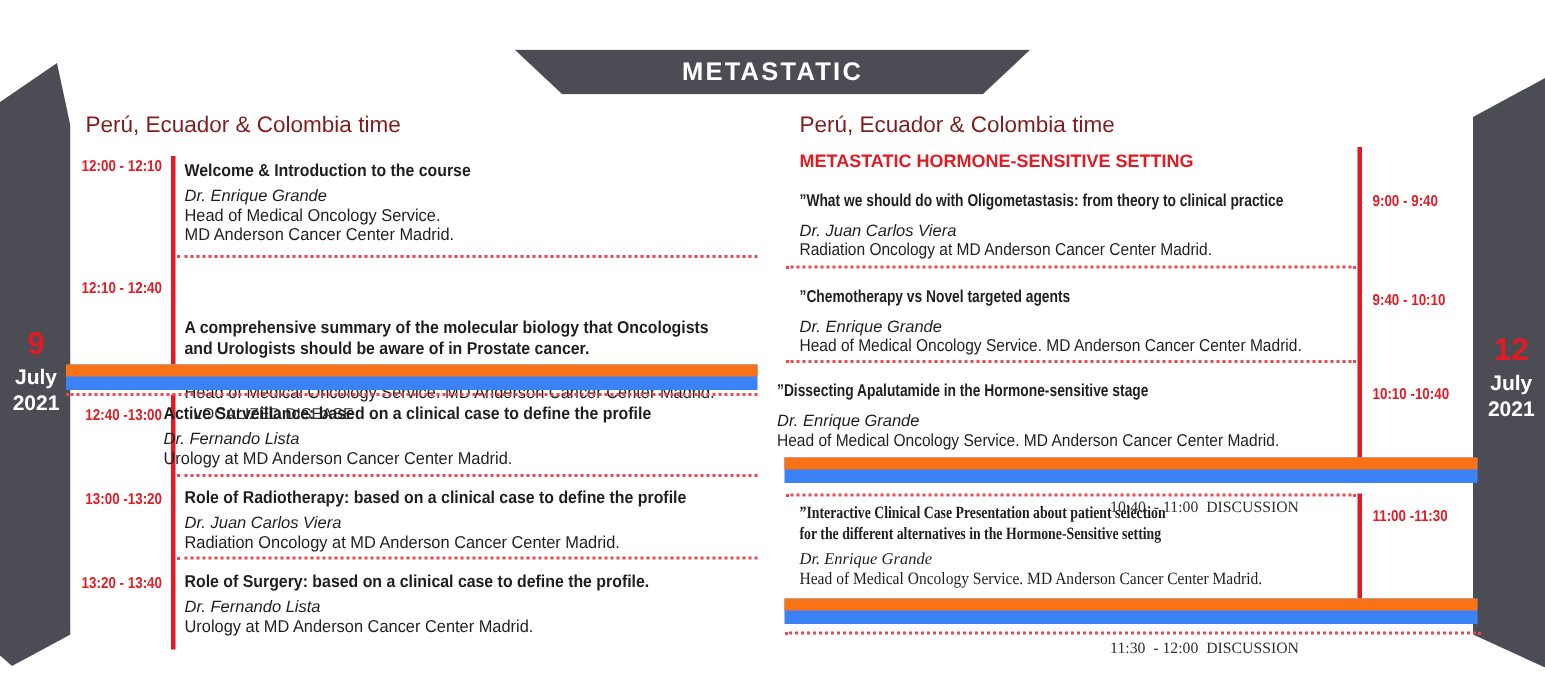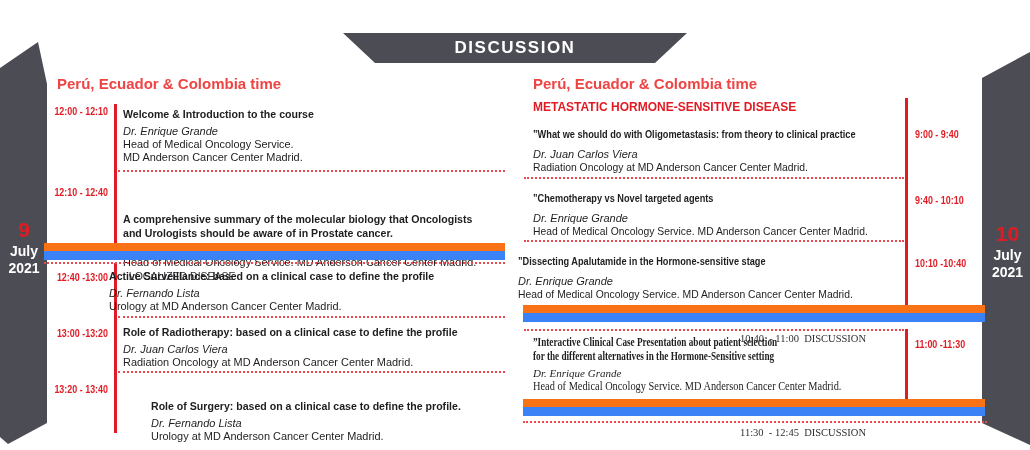--- a/index.html
+++ b/index.html
@@ -16,21 +16,21 @@
   
   .ribbon{position:absolute;top:0;width:48px;height:450px;background:#4c4c54;}
   .ribbon.left{left:0;clip-path:polygon(0px 68px,38px 42px,47px 84px,47px 423px,8px 444px,0px 437px);}
   .ribbon.right{left:982px;clip-path:polygon(0px 78px,48px 52px,48px 445px,0px 423px);}
   .date{position:absolute;top:219px;left:0;width:100%;text-align:center;line-height:1;}
   .ribbon.right .date{top:223px;padding-left:3px;width:45px;}
   .date .day{color:#e11b24;font-weight:bold;font-size:21px;margin-bottom:4px;}
   .date .month,.date .year{color:#ffffff;font-weight:bold;font-size:14px;margin-top:3px;}
 
   
-  .tz-title{position:absolute;color:#ef4444;font-weight:bold;font-size:15px;white-space:pre;}
+  .tz-title{position:absolute;color:#7f1d1d;font-weight:normal;font-size:15px;white-space:pre;}
   .sec-title{position:absolute;color:#e11b24;font-weight:bold;font-size:12px;white-space:pre;}
 
   
   .vline{position:absolute;width:3px;background:#e11b24;}
 
   
   .time-label{position:absolute;color:#e11b24;font-weight:bold;font-size:10.5px;white-space:pre;}
   .time-left{text-align:right;transform:scaleX(0.85);transform-origin:100% 0;}
   .time-right{text-align:left;transform:scaleX(0.85);transform-origin:0 0;}
 
@@ -51,34 +51,34 @@
   
   .bar{position:absolute;background:#3b82f6;border-top:8px solid #f97316;height:17px;
        font-size:10.5px;color:#2e2e30;line-height:17px;white-space:pre;}
   .bar.left-bar{padding-left:79px;box-sizing:border-box;}
   .bar.right-bar{text-align:right;padding-right:119px;box-sizing:border-box;font-family:Liberation Serif, serif;}
 </style>
 </head>
 <body>
 
 <div class="banner">
-  <span>DISCUSSION</span>
+  <span>METASTATIC</span>
 </div>
 
 <div class="ribbon left">
   <div class="date">
     <div class="day">9</div>
     <div class="month">July</div>
     <div class="year">2021</div>
   </div>
 </div>
 
 <div class="ribbon right">
   <div class="date">
-    <div class="day">10</div>
+    <div class="day">12</div>
     <div class="month">July</div>
     <div class="year">2021</div>
   </div>
 </div>
 
 <div class="tz-title" style="left:57px;top:75px;">Perú, Ecuador &amp; Colombia time</div>
 
 <div class="vline" style="left:114px;top:104px;height:139px;"></div>
 <div class="vline" style="left:114px;top:263px;height:170px;"></div>
 
@@ -114,28 +114,28 @@
 
 <div class="time-label time-left" style="left:40px;top:327px;width:68px;">13:00 -13:20</div>
 <div class="session cl" style="left:123px;top:326px;">
   <div class="s-title">Role of Radiotherapy: based on a clinical case to define the profile</div>
   <div class="s-speaker">Dr. Juan Carlos Viera</div>
   <div class="s-affil">Radiation Oncology at MD Anderson Cancer Center Madrid.</div>
 </div>
 <div class="dotted" style="left:118px;top:371px;width:387px;"></div>
 
 <div class="time-label time-left" style="left:40px;top:383px;width:68px;">13:20 - 13:40</div>
-<div class="session cl" style="left:123px;top:400px;margin-left:28px;">
+<div class="session cl" style="left:123px;top:382px;">
   <div class="s-title">Role of Surgery: based on a clinical case to define the profile.</div>
   <div class="s-speaker">Dr. Fernando Lista</div>
   <div class="s-affil">Urology at MD Anderson Cancer Center Madrid.</div>
 </div>
 
 <div class="tz-title" style="left:533px;top:75px;">Perú, Ecuador &amp; Colombia time</div>
-<div class="sec-title" style="left:533px;top:100px;">METASTATIC HORMONE-SENSITIVE DISEASE</div>
+<div class="sec-title" style="left:533px;top:100px;">METASTATIC HORMONE-SENSITIVE SETTING</div>
 
 <div class="vline" style="left:905px;top:98px;height:207px;"></div>
 <div class="vline" style="left:905px;top:329px;height:70px;"></div>
 
 <div class="time-label time-right" style="left:915px;top:128px;width:70px;">9:00 - 9:40</div>
 <div class="session cr" style="left:533px;top:128px;">
   <div class="s-title" style="margin-bottom:6px;">”What we should do with Oligometastasis: from theory to clinical practice</div>
   <div class="s-speaker">Dr. Juan Carlos Viera</div>
   <div class="s-affil">Radiation Oncology at MD Anderson Cancer Center Madrid.</div>
 </div>
@@ -163,15 +163,15 @@
 
 <div class="time-label time-right" style="left:915px;top:338px;width:70px;">11:00 -11:30</div>
 <div class="session cr" style="left:533px;top:336px;font-family:Liberation Serif, serif;">
   <div class="s-title" style="margin-bottom:4px;">”Interactive Clinical Case Presentation about patient selection
 for the different alternatives in the Hormone-Sensitive setting</div>
   <div class="s-speaker">Dr. Enrique Grande</div>
   <div class="s-affil">Head of Medical Oncology Service. MD Anderson Cancer Center Madrid.</div>
 </div>
 
 <div class="bar right-bar" style="left:523px;top:399px;width:462px;">
-  <span>11:30  - 12:45  DISCUSSION</span>
+  <span>11:30  - 12:00  DISCUSSION</span>
 </div>
 <div class="dotted" style="left:523px;top:421px;width:464px;"></div>
 
 </body></html>

